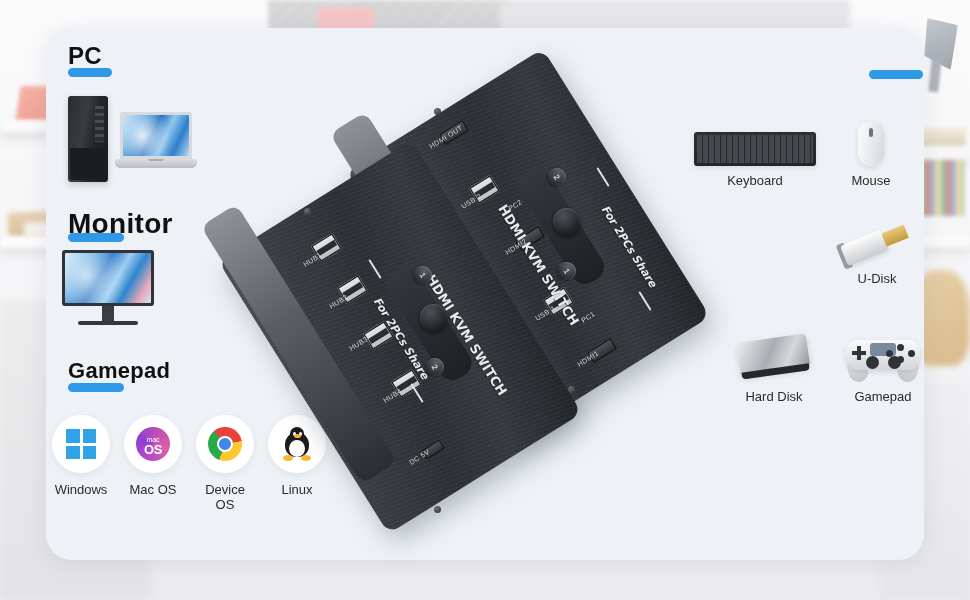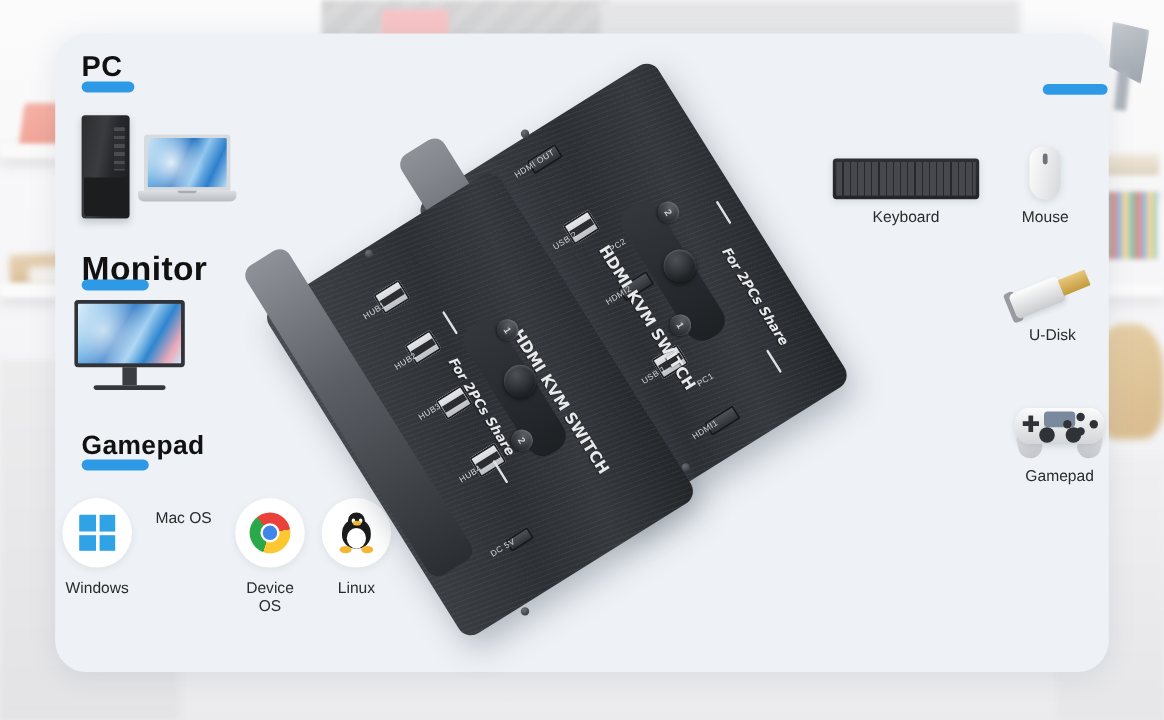--- a/index.html
+++ b/index.html
@@ -239,20 +239,26 @@
             <i></i>
             <i></i>
             <i></i>
             <i></i>
           </div>
       </div>
       <div class="os-label">Windows</div>
     </div>
 
     <div class="os">
+      <div class="os-circle">
+        <div class="mac">
+          <small>mac</small>
+          <b>OS</b>
+        </div>
+      </div>
       <div class="os-label">Mac OS</div>
     </div>
 
     <div class="os">
       <div class="os-circle">
         <div class="chrome"></div>
       </div>
       <div class="os-label">Device OS</div>
     </div>
 
@@ -288,20 +294,27 @@
 
   <div class="dev" style="left:842px;top:224px;width:70px;">
     <div class="udisk">
       <div class="ud-cap"></div>
         <div class="ud-body"></div>
         <div class="ud-plug"></div>
     </div>
     <div class="dev-label">U-Disk</div>
   </div>
 
+  <div class="dev" style="left:738px;top:338px;width:72px;">
+    <div class="hdd">
+      <div class="hdd-top"></div>
+        <div class="hdd-side"></div>
+    </div>
+    <div class="dev-label">Hard Disk</div>
+  </div>
 
   <div class="dev" style="left:846px;top:336px;width:74px;">
     <div class="gpad">
       <div class="gp-grip" style="left:2px;transform:rotate(-14deg)"></div>
       <div class="gp-grip" style="right:2px;transform:rotate(14deg)"></div>
       <div class="gp-body"></div>
       <div class="gp-dpad"></div>
       <div class="gp-pad"></div>
       <div class="gp-stick" style="left:20px"></div>
       <div class="gp-stick" style="left:42px"></div>

